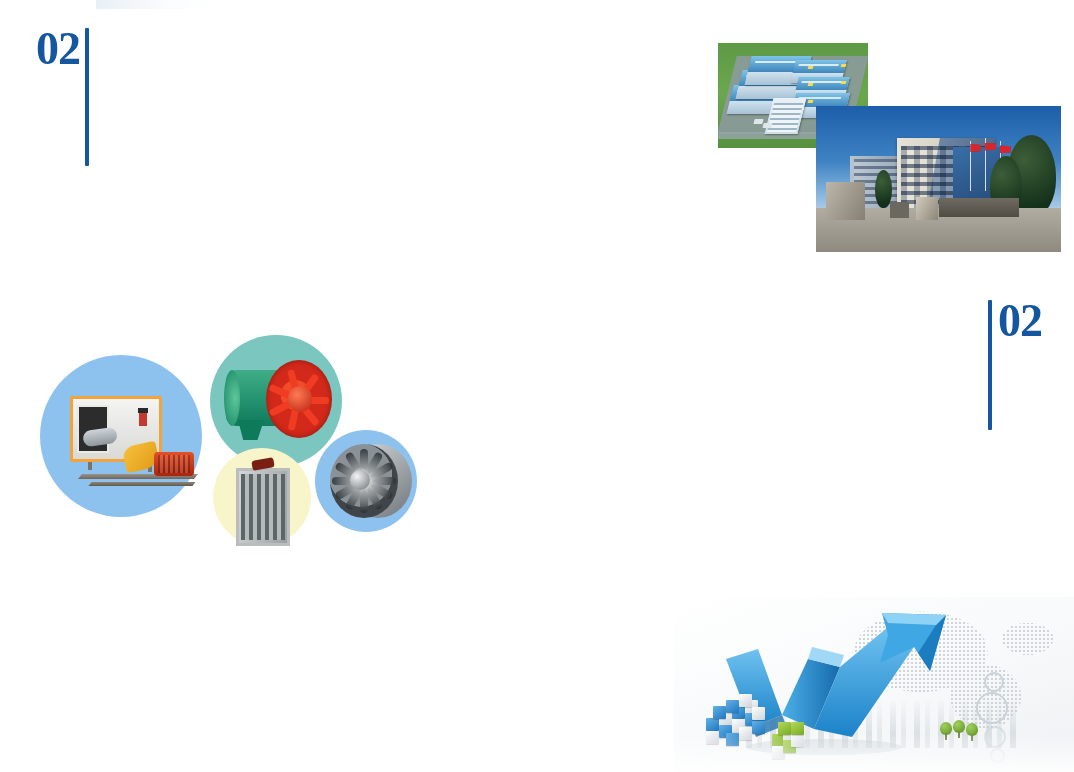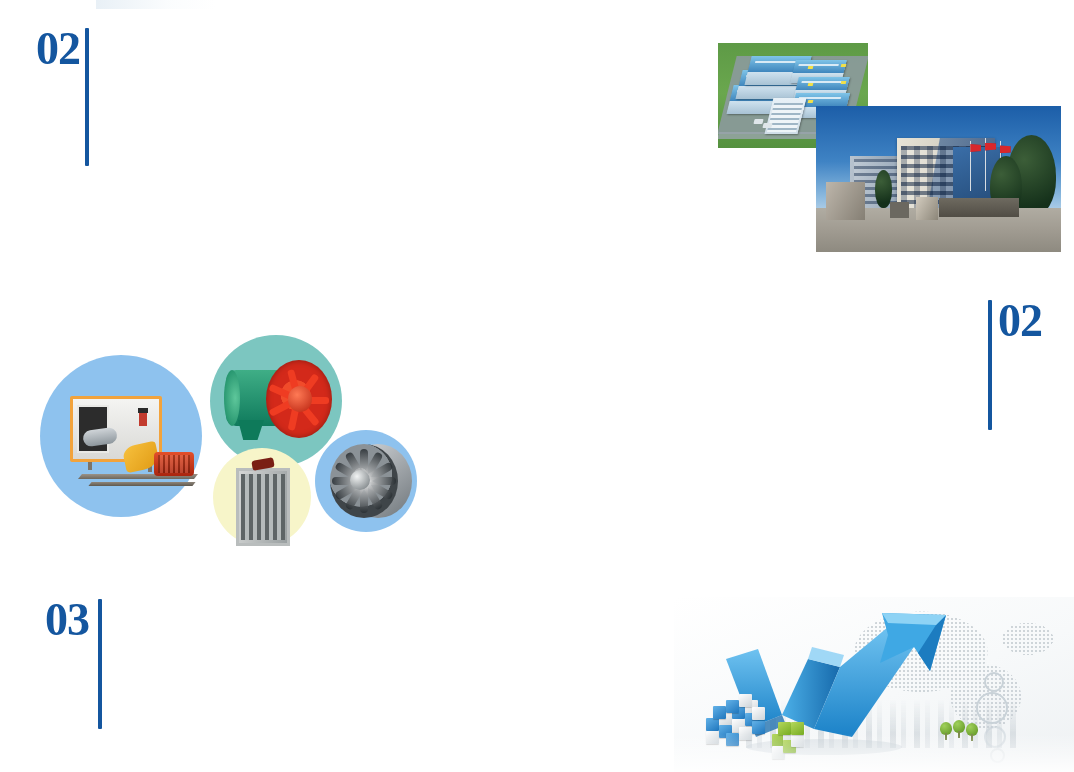--- a/index.html
+++ b/index.html
@@ -226,24 +226,20 @@
   <div class="marker" id="marker-01">
     <div class="num">02</div>
     <div class="rule"></div>
   </div>
 
   <div class="marker" id="marker-02">
     <div class="rule"></div>
     <div class="num">02</div>
   </div>
 
-  <div class="marker" id="marker-03">
-    <div class="num">03</div>
-    <div class="rule"></div>
-  </div>
 
   <div class="photo" id="photo-factory-rendering">
     <div class="fr-ground"></div>
     <div class="fr-lot"></div>
     <div class="fr-road"></div>
 
     <div class="bld" id="bld1">
       <div class="roof"></div>
         <div class="wall"></div>
         <div class="ridge"></div>

